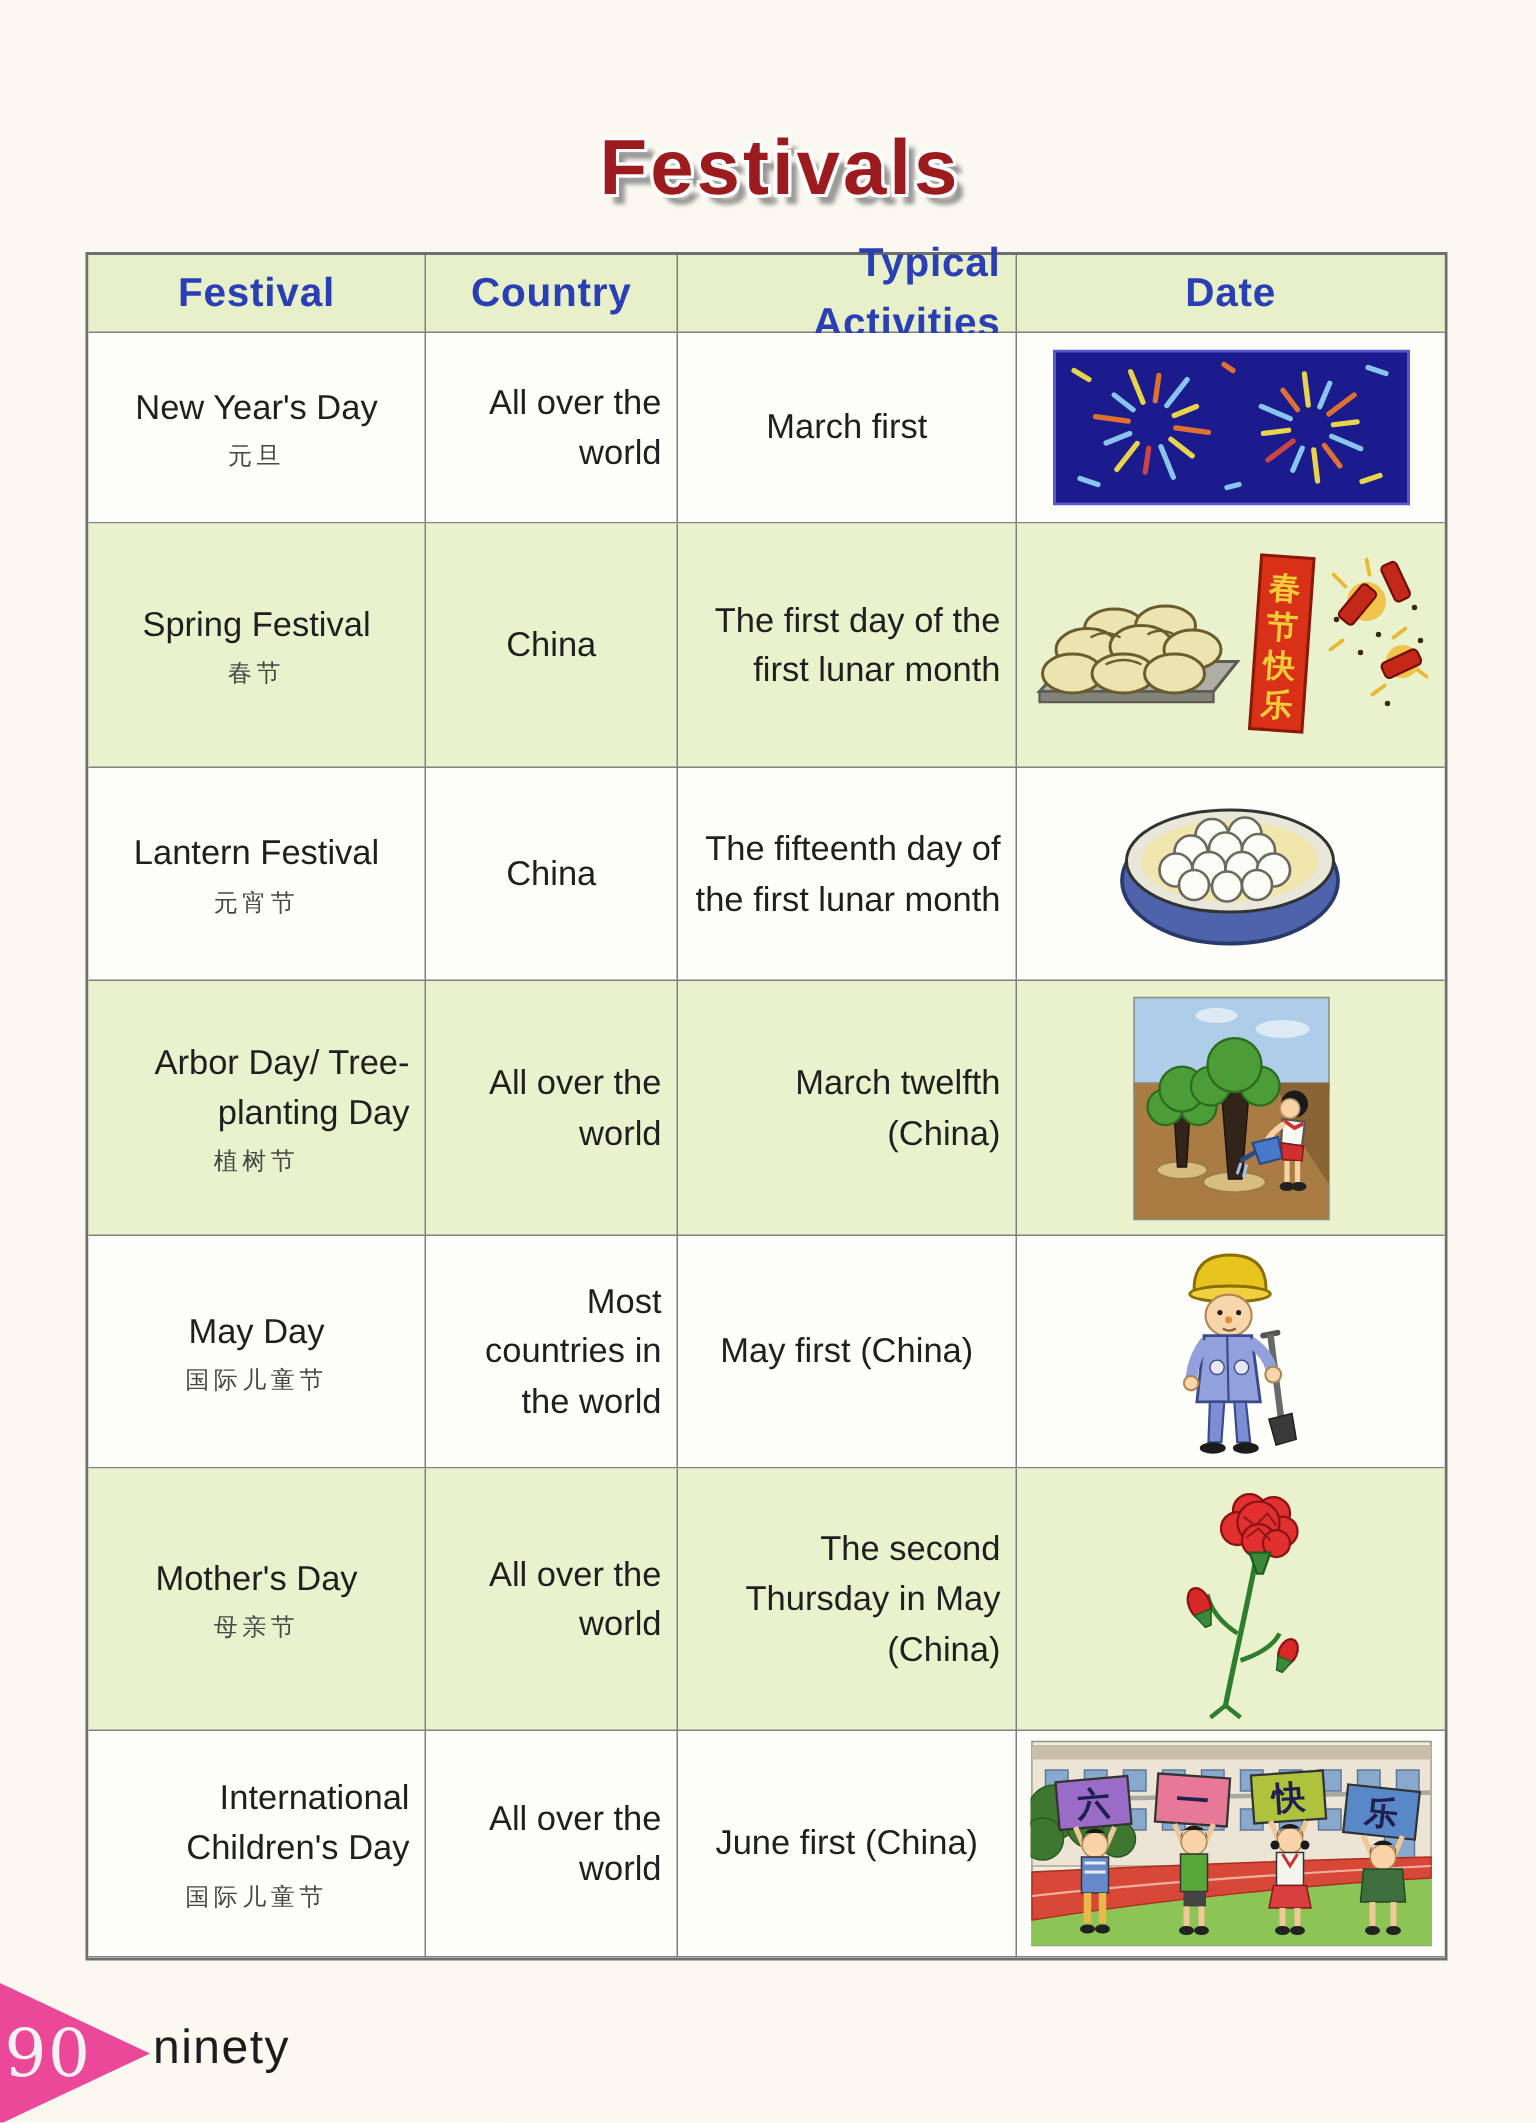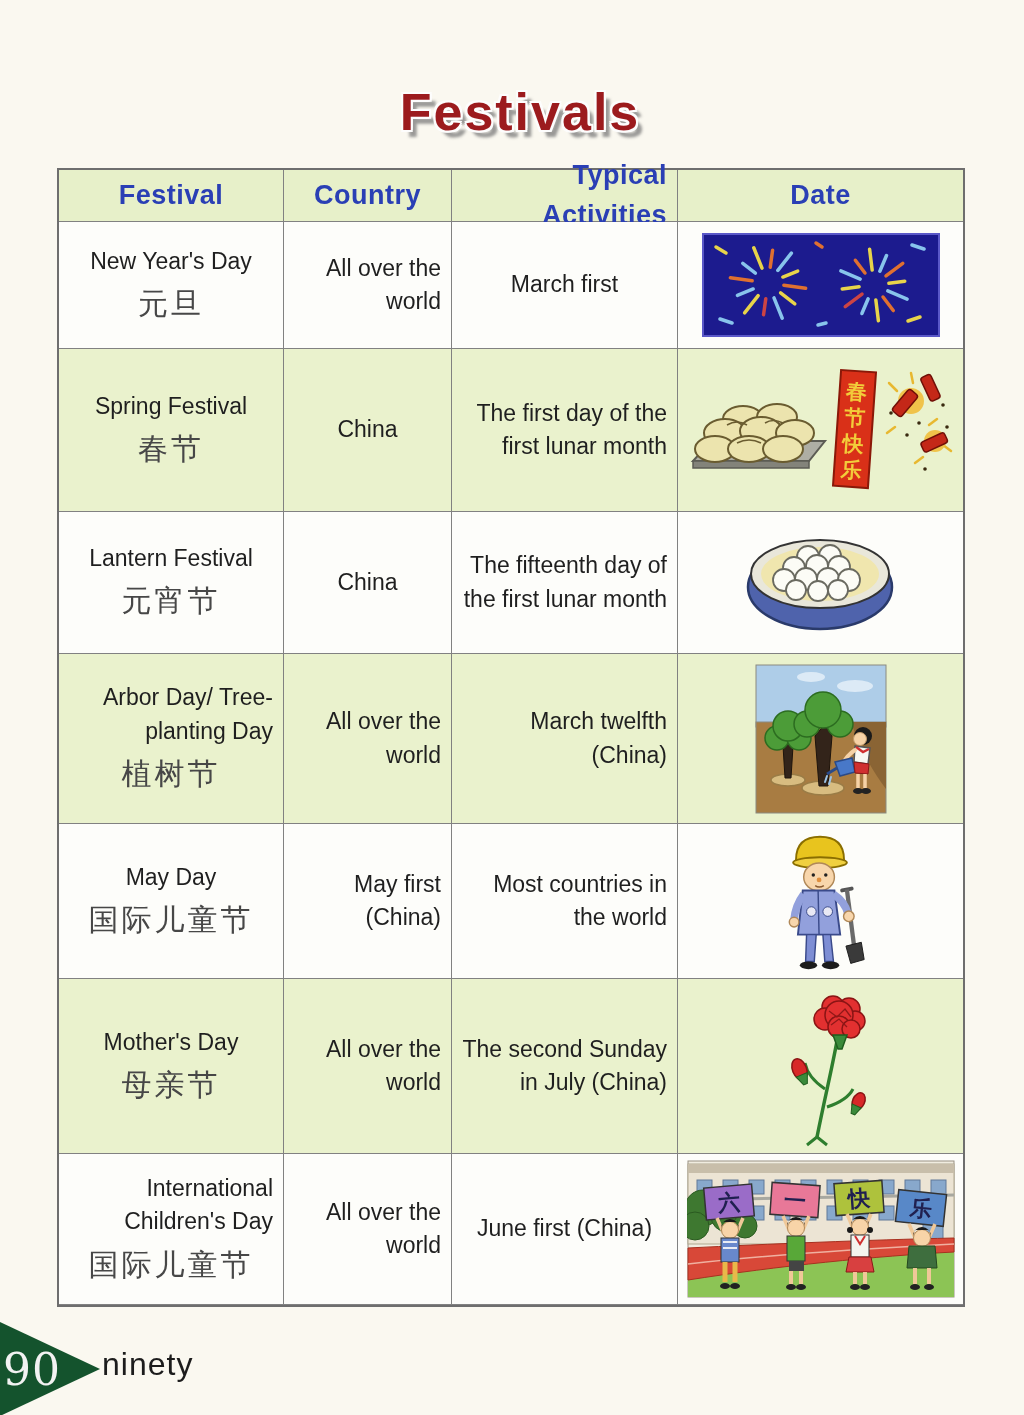--- a/index.html
+++ b/index.html
@@ -45,27 +45,27 @@
   }
   .cell:nth-child(4n) { border-right:none; }
   .hdr {
     background:#e7f0c9;
     color:#2a3fb5;
     font-size:27px; font-weight:bold;
     letter-spacing:.5px;
   }
   .g { background:#eaf2cd; }
   .w { background:#fdfdfa; }
-  .zh { font-size:30px; color:#474747; letter-spacing:3px; margin-top:4px; font-family:"DejaVu Sans",sans-serif; }
+  .zh { font-size:16px; color:#474747; letter-spacing:3px; margin-top:4px; font-family:"DejaVu Sans",sans-serif; }
   .img-cell { padding:4px; }
   svg { display:block; }
   .pennant {
     position:absolute; left:0; top:1322px;
     width:100px; height:94px;
-    background:#14532d;
+    background:#ec4899;
     clip-path:polygon(0 0,100% 50%,0 100%);
     display:flex; align-items:center;
   }
   .pennant .num {
     font-family:"DejaVu Serif","Liberation Serif",serif;
     font-size:44px; color:#f2f2f2; padding-left:3px; letter-spacing:1px;
   }
   .word {
     position:absolute; left:102px; top:1346px;
     font-size:32px; color:#1c1c1c; letter-spacing:1px;
@@ -268,22 +268,22 @@
       <path d="M103 110 L103 124 M110 110 L110 124" stroke="#f6d2a6" stroke-width="3.5"></path>
       <ellipse cx="103" cy="127" rx="5" ry="3" fill="#222"></ellipse>
       <ellipse cx="111" cy="127" rx="5" ry="3" fill="#222"></ellipse>
     </svg>
   </div>
 
   <div class="cell w">
     <div>May Day</div>
     <div class="zh">国际儿童节</div>
   </div>
+  <div class="cell w">Most countries in the world</div>
   <div class="cell w">May first (China)</div>
-  <div class="cell w">Most countries in the world</div>
   <div class="cell w img-cell">
     <svg width="95" height="144" viewBox="0 0 95 150">
 
       <path d="M70 64 L80 62" stroke="#555" stroke-width="4" stroke-linecap="round"></path>
       <path d="M75 63 L83 126" stroke="#6a6a6a" stroke-width="4.5"></path>
       <path d="M74 122 L90 118 L93 136 L79 140 Z" fill="#3a3a3a" stroke="#1c1c1c"></path>
 
       <path d="M22 32 Q22 8 47 8 Q72 8 72 32 L72 35 L22 35 Z" fill="#e8c41e" stroke="#8a6e00" stroke-width="2"></path>
       <ellipse cx="47" cy="35" rx="28" ry="5.5" fill="#f0d040" stroke="#8a6e00" stroke-width="2"></ellipse>
       <ellipse cx="46" cy="50" rx="16" ry="14.5" fill="#f8d6ac" stroke="#b08858" stroke-width="1.5"></ellipse>
@@ -307,21 +307,21 @@
       <ellipse cx="35" cy="142" rx="9" ry="4" fill="#1c1c1c"></ellipse>
       <ellipse cx="58" cy="142" rx="9" ry="4" fill="#1c1c1c"></ellipse>
     </svg>
   </div>
 
   <div class="cell g">
     <div>Mother's Day</div>
     <div class="zh">母亲节</div>
   </div>
   <div class="cell g">All over the world</div>
-  <div class="cell g">The second Sunday in July (China)</div>
+  <div class="cell g">The second Thursday in May (China)</div>
   <div class="cell g img-cell">
     <svg width="115" height="162" viewBox="0 0 115 162">
 
       <path d="M74 56 C68 88 62 112 54 152" stroke="#2e7e2e" stroke-width="3.5" fill="none"></path>
       <path d="M62 104 C50 96 44 88 42 78" stroke="#2e7e2e" stroke-width="3" fill="none"></path>
       <path d="M64 122 C76 118 86 112 90 104" stroke="#2e7e2e" stroke-width="3" fill="none"></path>
       <path d="M54 152 L44 160 M54 152 L64 160" stroke="#2e7e2e" stroke-width="3" fill="none"></path>
 
       <g transform="rotate(-22 38 88)">
         <ellipse cx="38" cy="84" rx="7" ry="11" fill="#d82828" stroke="#8a1414" stroke-width="1.5"></ellipse>

